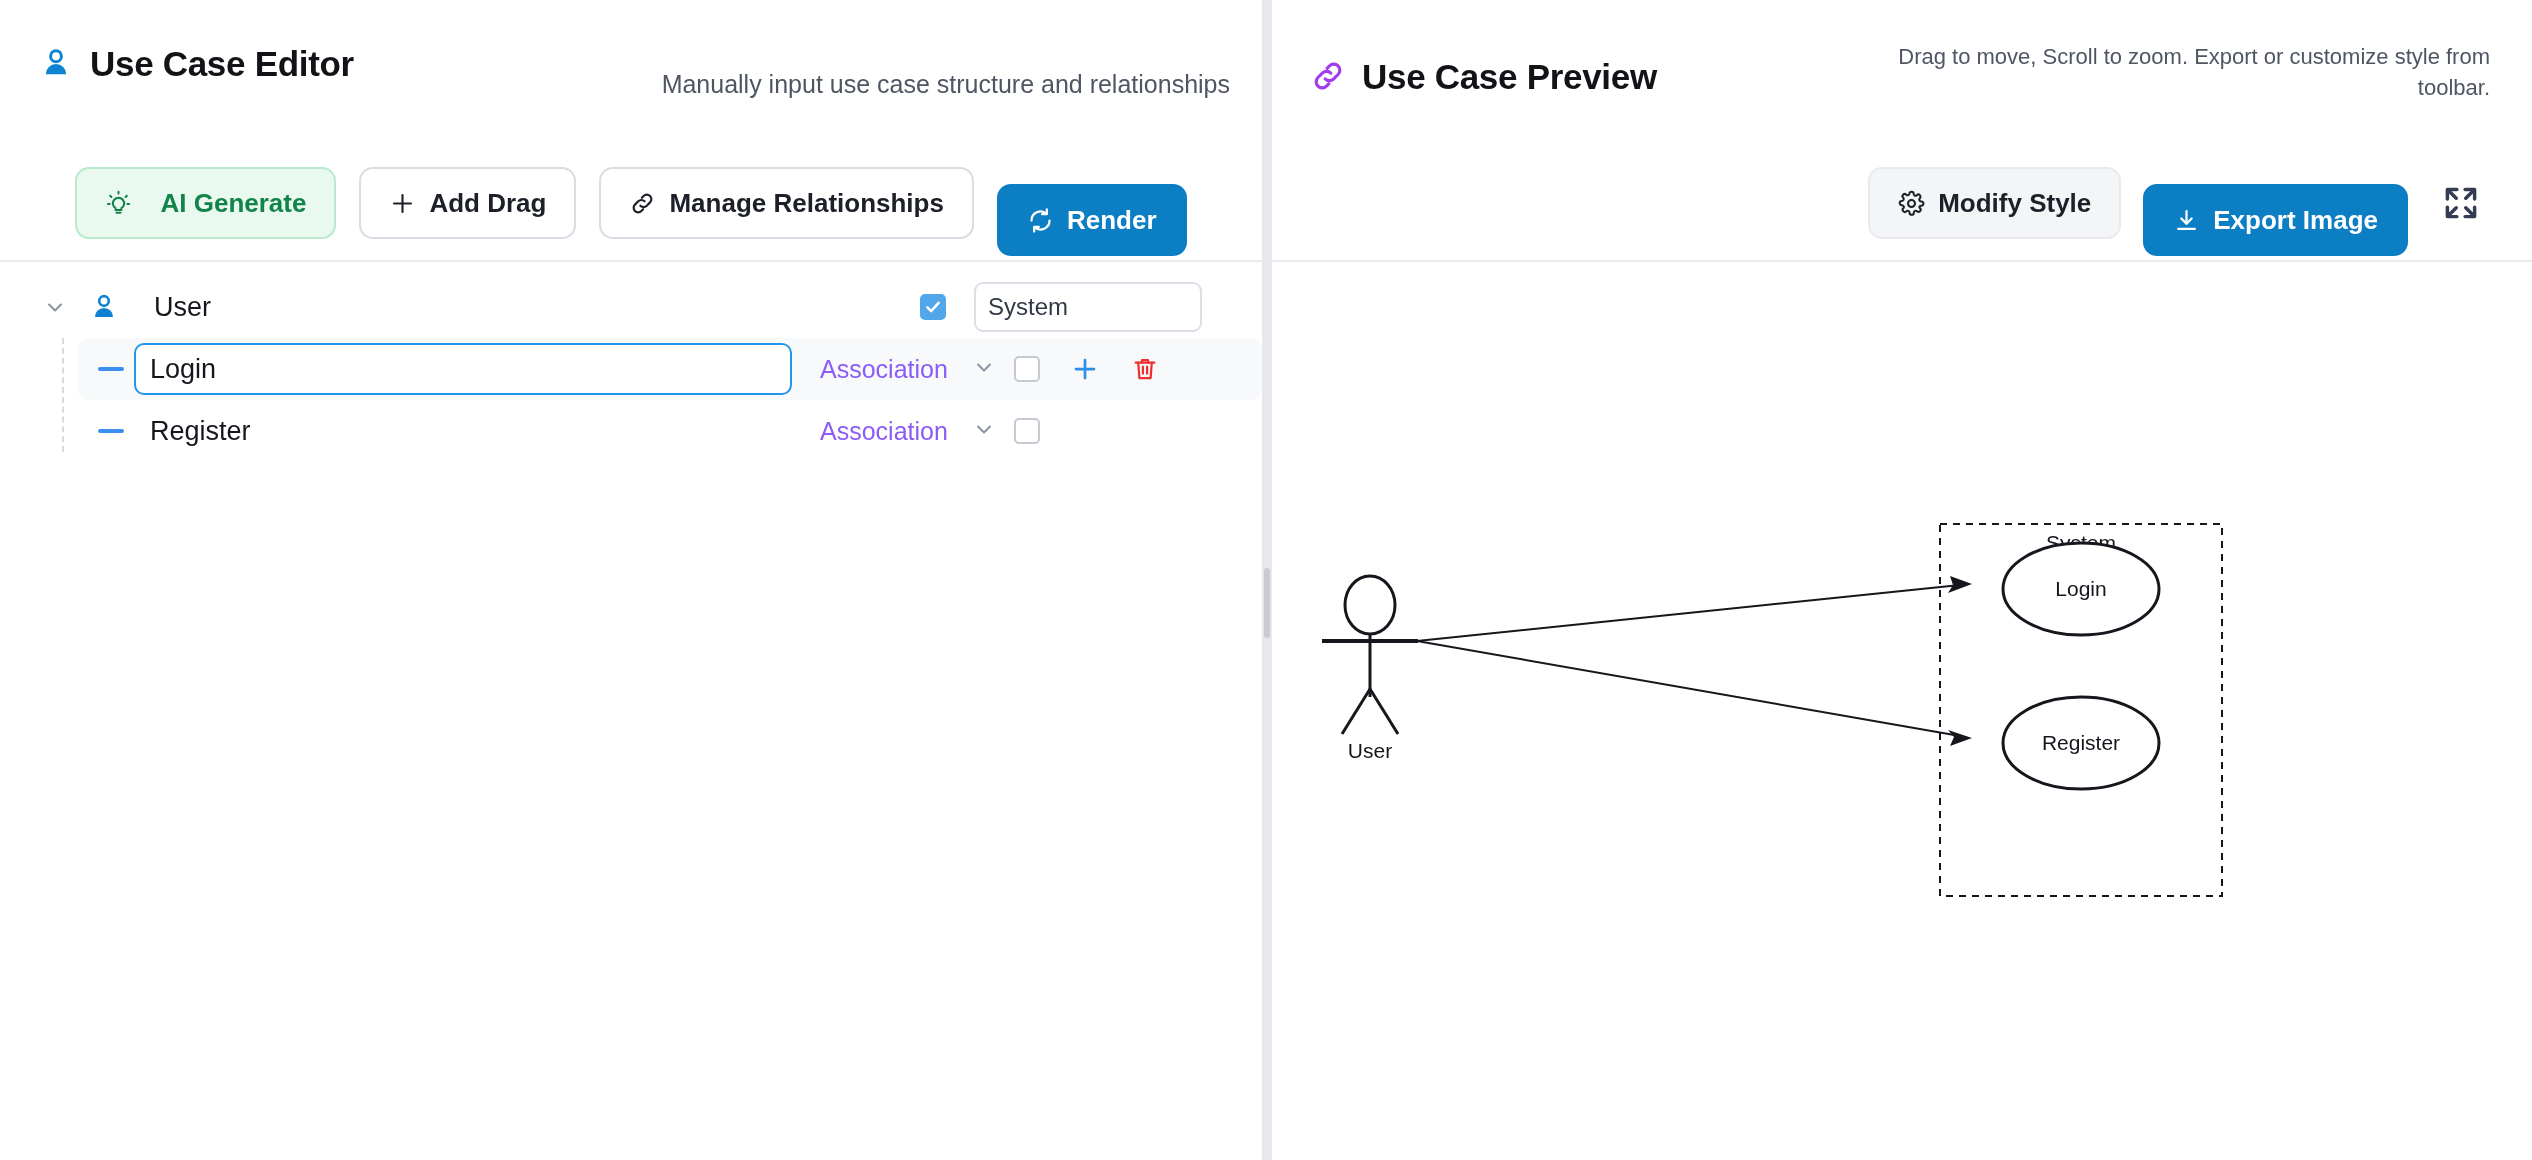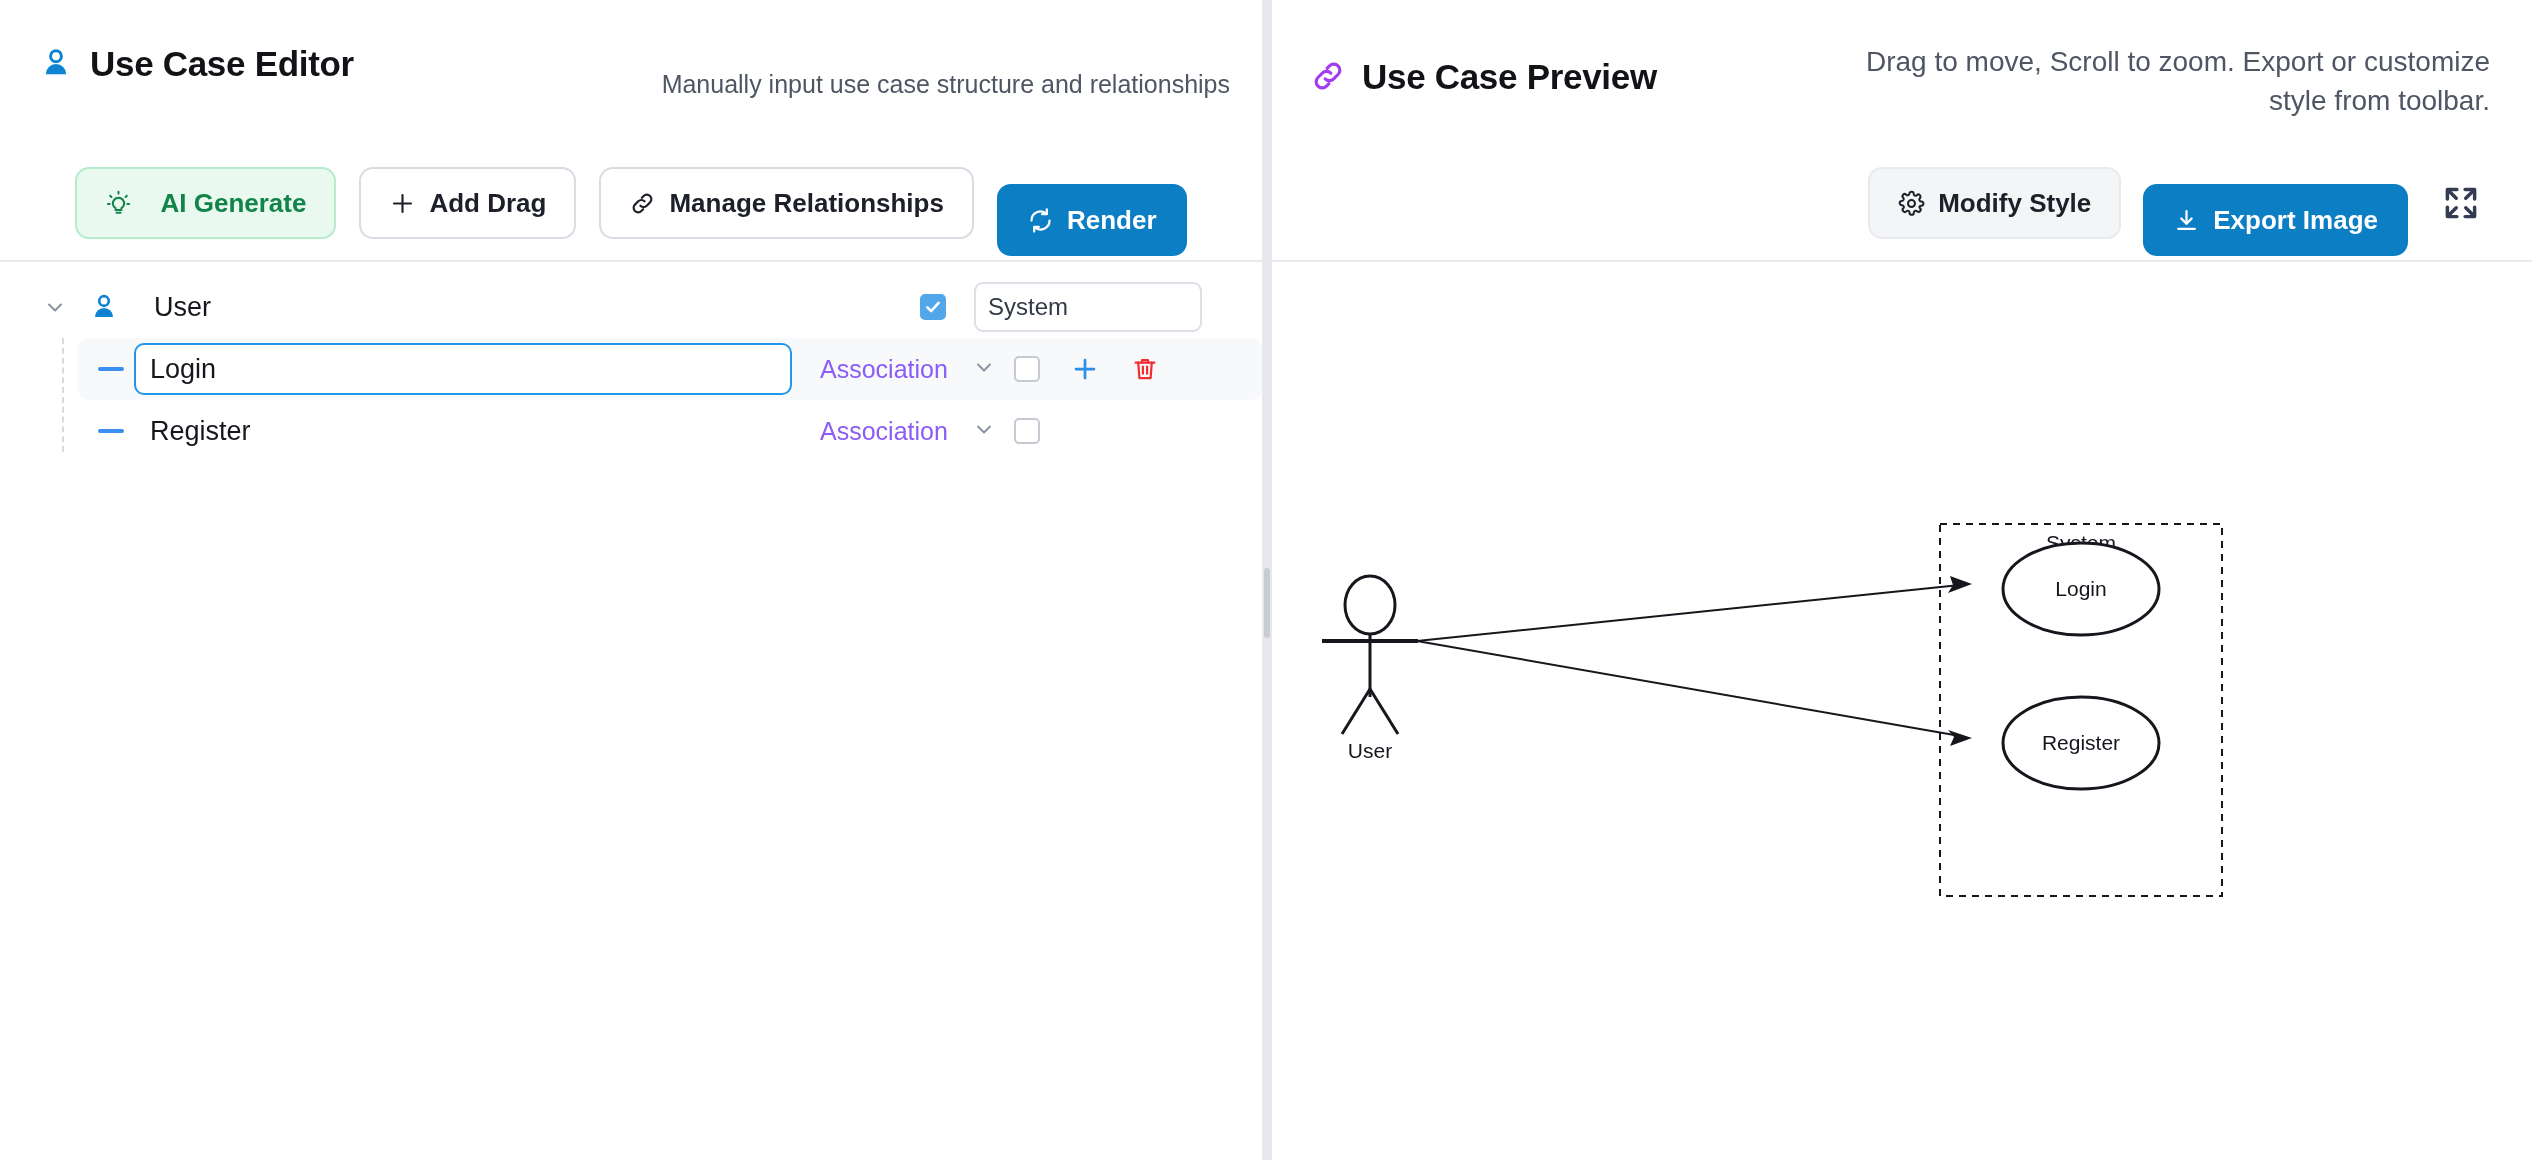--- a/index.html
+++ b/index.html
@@ -160,21 +160,21 @@
     height: 262px; width: 100%;
     border-bottom: 2px solid #e9eaee; position: relative;
   }
   .right-title-row {
     position: absolute; left: 38px; top: 58px;
     display: flex; align-items: center; gap: 16px;
   }
   .right-desc {
     position: absolute; right: 42px; top: 42px;
     width: 660px; text-align: right;
-    font-size: 28px; color: #4f5663; line-height: 1.4;
+    font-size: 22px; color: #4f5663; line-height: 1.4;
   }
   .right-toolbar {
     position: absolute; right: 40px; top: 150px;
     display: flex; align-items: center; gap: 22px;
   }
   .canvas { flex: 1; position: relative; background: #ffffff; overflow: hidden; }
   .canvas svg { position: absolute; left: 0; top: 0; }
 </style>
 </head>
 <body>

